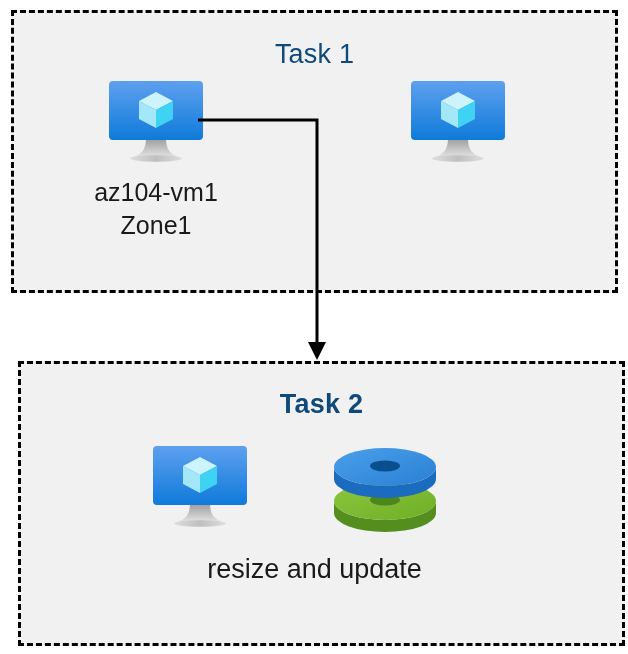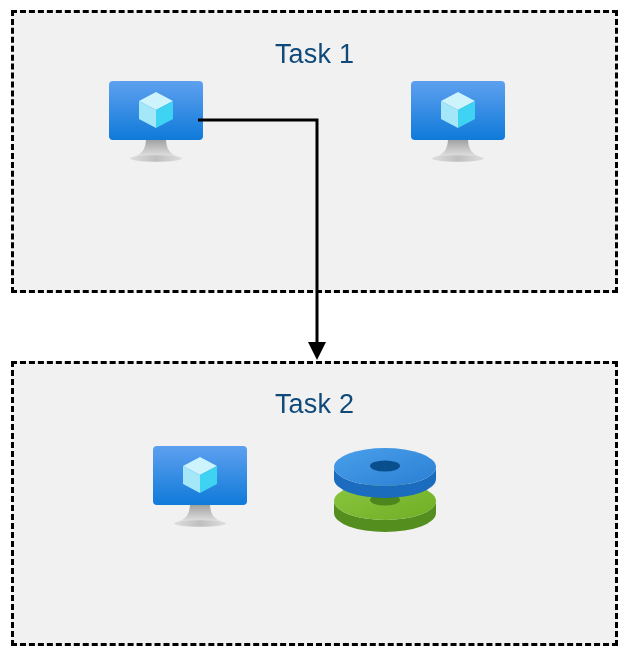--- a/index.html
+++ b/index.html
@@ -21,21 +21,21 @@
   }
 
   
   .task-box {
     position: absolute;
     background: #f1f1f1;
     border: 3px dashed #000000;
     box-sizing: border-box;
   }
   #task1-box { left: 11px;  top: 10px;  width: 607px; height: 283px; }
-  #task2-box { left: 11px;  top: 361px; width: 607px; height: 285px; }
+  #task2-box { left: 18px;  top: 361px; width: 607px; height: 285px; font-weight: bold; }
 
   .task-title {
     position: absolute;
     left: 0;
     width: 100%;
     text-align: center;
     color: #0f4a7b;
     font-size: 27px;
     line-height: 32px;
     letter-spacing: .2px;
@@ -134,20 +134,22 @@
       <ellipse cx="50" cy="80.5" rx="26" ry="3.2" fill="url(#base1)"></ellipse>
 
       <rect x="3" y="3" width="94" height="59" rx="4" ry="4" fill="url(#scr1)"></rect>
 
       <g transform="translate(50,32)">
         <path d="M0 -18 L17 -9 L0 0 L-17 -9 Z" fill="#cdf3fc"></path>
         <path d="M-17 -9 L0 0 L0 18 L-17 9 Z" fill="#a4e7f8"></path>
         <path d="M17 -9 L0 0 L0 18 L17 9 Z" fill="#3fd3f3"></path>
       </g>
     </svg>
+    <div class="node-label">az104-vm1
+Zone1</div>
   </div>
 
   <div class="node" id="vm2-node">
     <svg class="vm-icon" width="100" height="86" viewBox="0 0 100 86">
       <defs>
         <linearGradient id="scr2" x1="0" y1="0" x2="0" y2="1">
           <stop offset="0" stop-color="#5ea0ef"></stop>
           <stop offset="1" stop-color="#0f7ad9"></stop>
         </linearGradient>
         <linearGradient id="stand2" x1="0" y1="0" x2="0" y2="1">
@@ -223,19 +225,20 @@
       </g>
 
       <g>
         <path d="M4 24 a51 19 0 0 0 102 0 v12 a51 19 0 0 1 -102 0 z" fill="#1b6cbe"></path>
         <ellipse cx="55" cy="24" rx="51" ry="19" fill="url(#bTop)"></ellipse>
         <ellipse cx="55" cy="23" rx="15" ry="5.5" fill="#0a4f8d"></ellipse>
       </g>
     </svg>
   </div>
 
+  <div id="task2-caption">resize and update</div>
 
   <svg id="connector" viewBox="0 0 628 654">
     <path d="M198 120 H317 V348" fill="none" stroke="#000000" stroke-width="3"></path>
     <path d="M317 360 L308 342 H326 Z" fill="#000000"></path>
   </svg>
 
 </div>
 
 </body></html>

